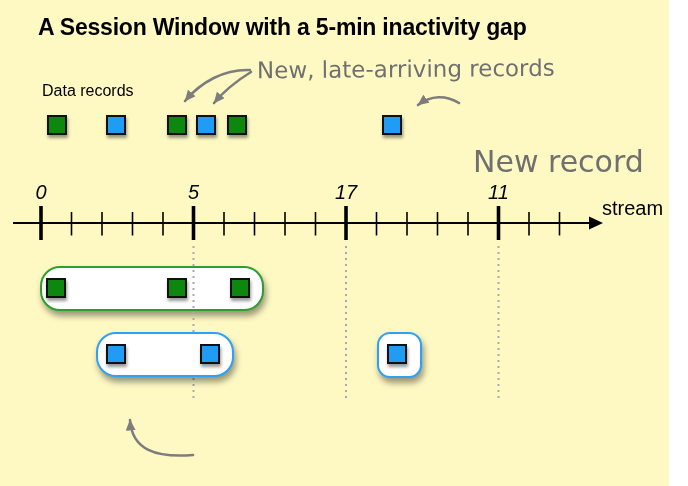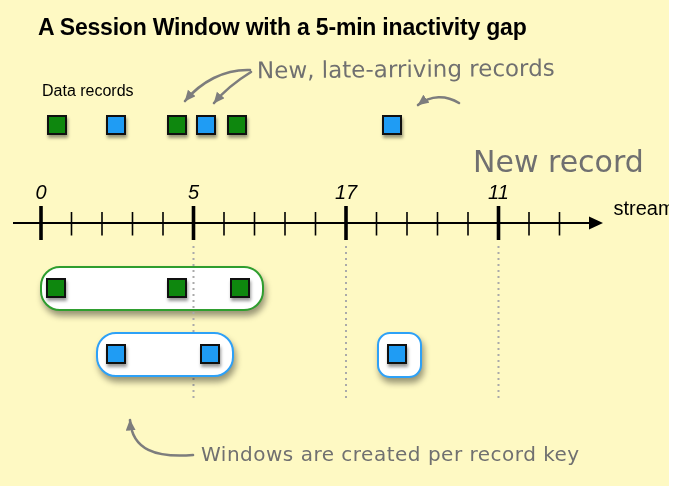--- a/index.html
+++ b/index.html
@@ -17,21 +17,21 @@
   }
   .hand{
     color:var(--annotation,#707070);
     font-family:"DejaVu Sans",sans-serif;
     white-space:nowrap;
   }
   #late-records-note{left:257px;top:56px;font-size:23px;transform:rotate(-0.5deg);}
   #new-record-note{left:473px;top:104px;font-size:30px;margin-top:40px;}
   #per-key-note{left:201px;top:442px;font-size:20px;letter-spacing:0.5px;}
   #stream-time-label{
-    left:602px;top:197px;width:84px;text-align:center;
+    left:602px;top:197px;width:84px;
     font-size:20px;line-height:22px;color:#000;
   }
   .tick-label{
     position:absolute;top:181px;width:40px;text-align:center;
     font-size:20px;font-style:italic;color:#000;z-index:2;
   }
   .square{
     position:absolute;width:16px;height:16px;border:2px solid #101010;
     box-shadow:1px 3px 3px rgba(0,0,0,0.4);z-index:4;
   }
@@ -52,21 +52,20 @@
 <div id="stage">
 
   <div id="title" class="abs">A Session Window with a 5-min inactivity gap</div>
 
   <div id="data-records-label" class="abs">Data records</div>
 
   <div id="late-records-note" class="abs hand">New, late-arriving records</div>
 
   <div id="new-record-note" class="abs hand">New record</div>
 
-  <div id="per-key-note" class="abs hand">Windows are created per record key</div>
 
   <div id="stream-time-label" class="abs">
     <div>stream</div>
   </div>
 
   <svg id="vector-layer" class="abs" width="688" height="486" viewBox="0 0 688 486">
     <defs>
       <marker id="gray-arrowhead" markerUnits="userSpaceOnUse" markerWidth="13" markerHeight="11" refX="10.5" refY="5" orient="auto">
         <path d="M0,0 L11,5 L0,10 Z" fill="#7d7d7d"></path>
       </marker>

